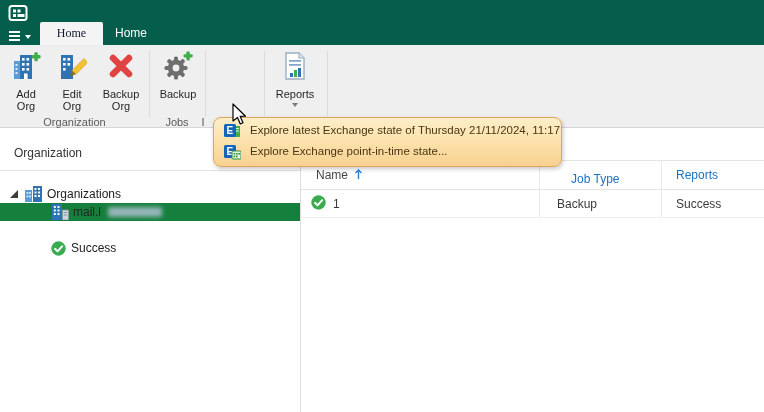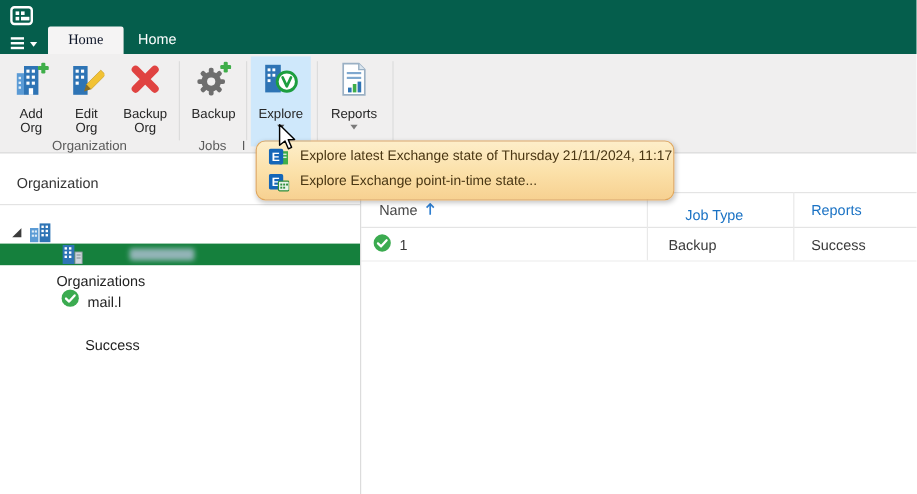--- a/index.html
+++ b/index.html
@@ -30,21 +30,21 @@
 
   
   .content{position:absolute;left:0;top:128px;width:764px;height:284px;background:#ffffff;}
   .vdivider{position:absolute;left:300px;top:0;width:1px;height:284px;background:#dcdcdc;}
   .side-header{position:absolute;left:14px;top:18px;font-size:12px;color:#333;}
   .side-hline{position:absolute;left:0;top:42px;width:300px;height:1px;background:#e3e3e3;}
 
   .trow{position:absolute;left:0;width:300px;height:18px;font-size:12px;color:#222;}
   .trow .twist{position:absolute;left:10px;top:5px;}
   .trow .ticon{position:absolute;top:1px;}
-  .trow .tlabel{position:absolute;top:2px;white-space:nowrap;margin-top:40px;}
+  .trow .tlabel{position:absolute;top:2px;white-space:nowrap;}
   .trow-sel{background:#15803d;}
   .redact{display:inline-block;width:54px;height:10px;background:#a9becd;border-radius:2px;
     filter:blur(2px);vertical-align:middle;margin-left:2px;opacity:.85;}
 
   
   .tbl-line{position:absolute;background:#e4e4e4;}
   .col-sep{position:absolute;width:1px;background:#e9e9e9;}
   .th{position:absolute;font-size:12px;color:#1a72c4;white-space:nowrap;}
   .th-dark{color:#474747;text-align:right;}
   .td{position:absolute;font-size:12px;color:#3a3a3a;white-space:nowrap;}
@@ -152,34 +152,20 @@
         <g fill="#3fae49">
             <rect x="20.6" y="3.2" width="9" height="3.4" rx="1"></rect>
             <rect x="23.4" y="0.4" width="3.4" height="9" rx="1"></rect>
           </g>
       </svg>
       <div class="lbl">Backup</div>
     </div>
 
     <div class="rsep" style="left:205px;"></div>
 
-    <div class="rbtn rbtn-hl" style="left:209px;width:50px;">
-      <svg class="icn" viewBox="0 0 30 30">
-        <rect x="2" y="3" width="13" height="23" fill="#2e74b5"></rect>
-        <rect x="4" y="6" width="2.4" height="2.4" fill="#fff"></rect>
-          <rect x="8" y="6" width="2.4" height="2.4" fill="#fff"></rect>
-        <rect x="4" y="10.5" width="2.4" height="2.4" fill="#fff"></rect>
-          <rect x="8" y="10.5" width="2.4" height="2.4" fill="#fff"></rect>
-        <rect x="4" y="15" width="2.4" height="2.4" fill="#fff"></rect>
-        <circle cx="20" cy="17" r="8" fill="#ffffff" stroke="#1d9e3f" stroke-width="2.4"></circle>
-        <path d="M16.5 13.5 L20 21 L23.5 13.5" fill="none" stroke="#1d9e3f" stroke-width="2.2" stroke-linecap="round" stroke-linejoin="round"></path>
-      </svg>
-      <div class="lbl">Explore</div>
-      <div class="drop-caret"></div>
-    </div>
 
     <div class="rsep" style="left:264px;"></div>
 
     <div class="rbtn" style="left:268px;width:54px;">
       <svg class="icn" viewBox="0 0 30 30">
         <path d="M6 2 H19 L24 7 V28 H6 Z" fill="#ffffff" stroke="#9ab0c4" stroke-width="1.4"></path>
         <path d="M19 2 L19 7 L24 7" fill="#dbe6ef" stroke="#9ab0c4" stroke-width="1.2"></path>
         <rect x="9" y="9" width="12" height="1.8" fill="#7fa8cf"></rect>
         <rect x="9" y="13" width="12" height="1.8" fill="#7fa8cf"></rect>
         <rect x="10" y="22" width="3" height="4" fill="#2e74b5"></rect>

